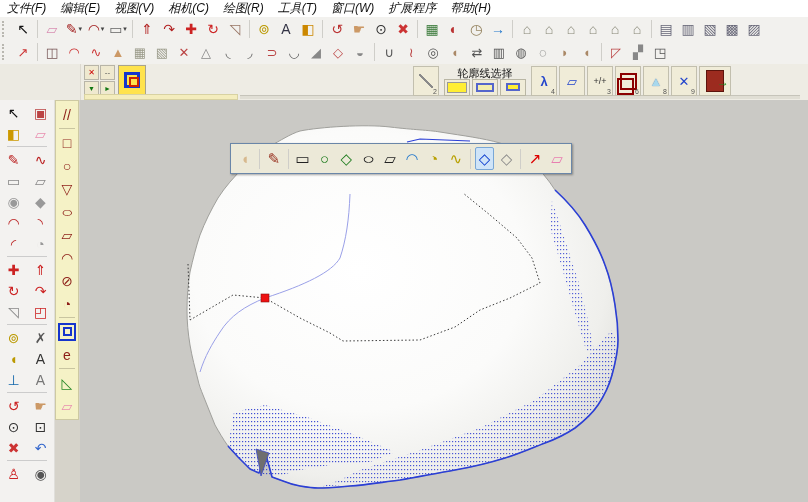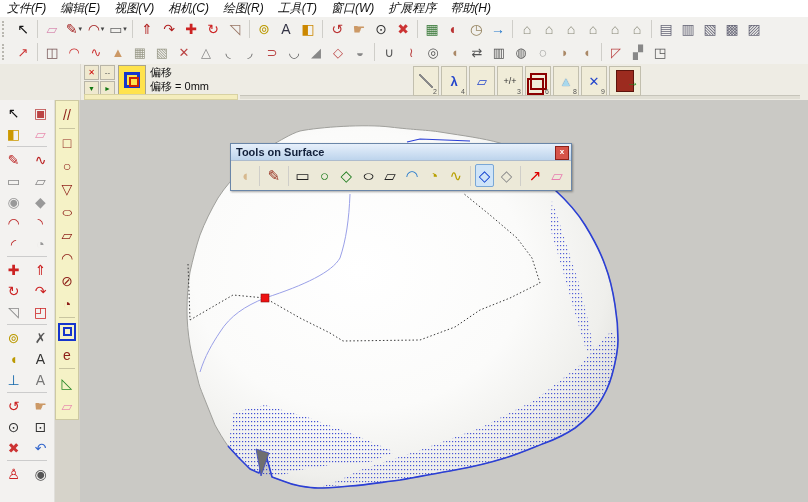--- a/index.html
+++ b/index.html
@@ -319,32 +319,42 @@
       <div class="mini-btn" style="color:#cc0000;">✕</div>
       <div class="mini-btn" style="color:#117711;font-size:7px;">▼</div>
     </div>
     <div class="mini-col">
       <div class="mini-btn" style="color:#555;">--</div>
       <div class="mini-btn" style="color:#117711;font-size:7px;">►</div>
     </div>
     <div class="offset-big">
       <div class="offset-box"></div>
     </div>
-    <div>
-      <div class="vcb-text">偏移</div>
-      <div class="vcb-text">偏移 = 0mm</div>
-    </div>
   </div>
   <div id="vcb-strip-y"></div>
   <div id="vcb-strip-g"></div>
 
   <div id="contour">
     <div class="cbtn">
       <span class="diag"></span>
       <span class="digit">2</span>
+    </div>
+    <div id="contour-group">
+      <div id="contour-label">轮廓线选择</div>
+      <div class="ybtns">
+        <div class="ybtn">
+            <span class="yfill"></span>
+          </div>
+        <div class="ybtn">
+            <span class="yout"></span>
+          </div>
+        <div class="ybtn">
+            <span class="yout2"></span>
+          </div>
+      </div>
     </div>
     <div class="cbtn">
       <span style="color:#2244cc;font-weight:bold;">λ</span>
       <span class="digit">4</span>
     </div>
     <div class="cbtn">
       <span style="color:#2244cc;">▱</span>
       <span class="digit"></span>
     </div>
     <div class="cbtn">
@@ -586,24 +596,20 @@
       C165,206 150,216 140,232 C132,244 125,256 120,272"></path>
 
     <polyline fill="none" stroke="#3a3a3a" stroke-width="1" stroke-dasharray="1.5,2.2" points="110,220 153,195 185,198 220,218 250,233 263,241 340,240 375,227 400,210 430,198 460,183 452,158 437,138 410,115 383,93"></polyline>
     <line x1="108" y1="164" x2="110" y2="220" stroke="#3a3a3a" stroke-width="1" stroke-dasharray="1.5,2.2"></line>
 
     <rect x="181" y="194" width="8" height="8" fill="#ee1111" stroke="#881111" stroke-width="0.6"></rect>
   </svg>
 
   
   <div id="tos">
-    <div id="tos-title">
-      <span id="tos-title-text">Tools on Surface</span>
-      <span id="tos-close">x</span>
-    </div>
     <div id="tos-body">
 
     <span class="tbtn">
           <span class="g" style="color: rgb(215, 185, 142);">◖</span>
         </span>
         <span class="tsep"></span>
         <span class="tbtn">
           <span class="g" style="color: rgb(153, 51, 34);">✎</span>
         </span>
         <span class="tsep"></span>

